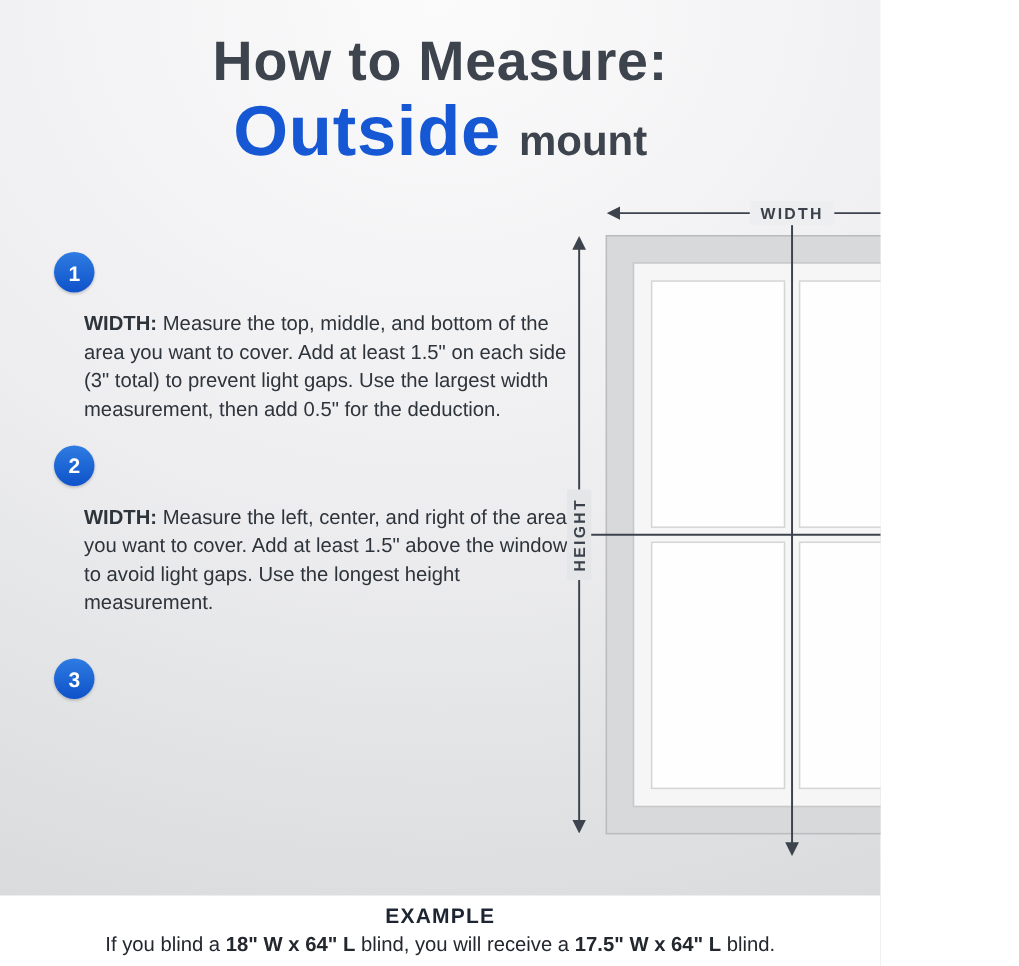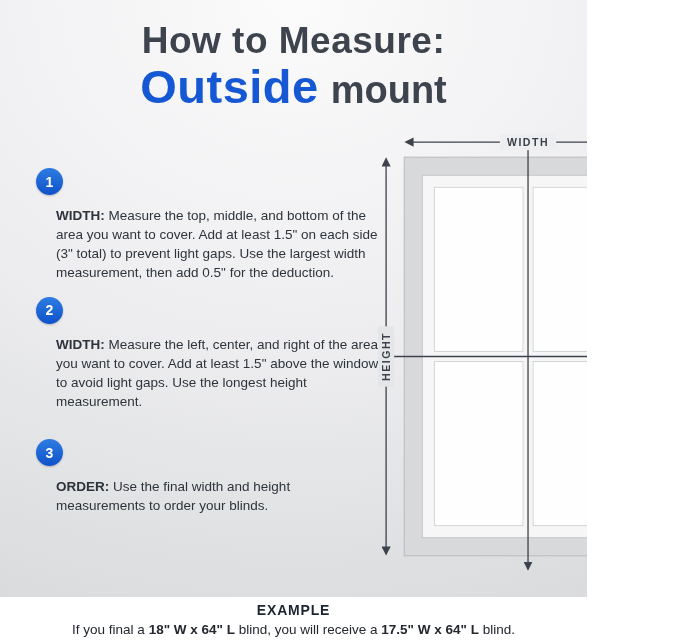--- a/index.html
+++ b/index.html
@@ -9,21 +9,21 @@
   .canvas {
     position:relative; width:587px; height:644px; overflow:hidden;
     background: radial-gradient(135% 105% at 50% 0%, #fbfbfc 0%, #ededef 52%, #d7d9db 100%);
   }
 
   
   .header { position:absolute; top:20px; left:0; width:100%; text-align:center; }
   .title-line1 { font-size:37px; font-weight:700; color:#3e444d; letter-spacing:.5px; }
   .title-line2 { margin-top:0px; line-height:1.05; }
   .title-accent { font-size:47px; font-weight:700; color:#1657d4; letter-spacing:.5px; }
-  .title-rest { font-size:38px; font-weight:700; color:#3e444d; margin-left:12px; }
+  .title-rest { font-size:28px; font-weight:700; color:#3e444d; margin-left:12px; }
 
   
   .steps { position:absolute; left:36px; top:168px; width:344px; }
   .step { margin-bottom:14px; }
   .step-3 { margin-top:28px; }
   .badge {
     width:27px; height:27px; border-radius:50%;
     background:linear-gradient(180deg,#2e7ce2,#0e52c9);
     color:#ffffff; font-size:14px; font-weight:700;
     display:flex; align-items:center; justify-content:center;
@@ -74,21 +74,20 @@
       <div class="badge">
         <span>2</span>
       </div>
       <p class="step-text"><b>WIDTH:</b> <span>Measure the left, center, and right of the area you want to cover. Add at least 1.5" above the window to avoid light gaps. Use the longest height measurement.</span></p>
     </div>
 
     <div class="step step-3">
       <div class="badge">
         <span>3</span>
       </div>
-      <p class="step-text"><b>ORDER:</b> <span>Use the final width and height measurements to order your blinds.</span></p>
     </div>
 
   </div>
 
   <svg class="diagram" viewBox="0 0 300 455" aria-hidden="true">
     <defs>
       <marker id="arr" viewBox="0 0 10 10" refX="8" refY="5" markerWidth="7" markerHeight="7" orient="auto-start-reverse">
         <path d="M0,0 L10,5 L0,10 Z" fill="#3c434c"></path>
       </marker>
     </defs>
@@ -109,16 +108,16 @@
     <text x="155" y="16" text-anchor="middle">WIDTH</text>
 
     <g transform="rotate(-90 14 225)">
       <rect x="-16" y="217" width="60" height="16" fill="#e4e6e8"></rect>
       <text x="14" y="229" text-anchor="middle">HEIGHT</text>
     </g>
   </svg>
 
   <div class="footer">
     <div class="example-title">EXAMPLE</div>
-    <p class="example-text"><span>If you final a </span><b>18" W x 64" L</b><span> blind, you will receive a </span><b>17.5" W x 64" L</b><span> blind.</span></p>
+    <p class="example-text"><span>If you blind a </span><b>18" W x 64" L</b><span> blind, you will receive a </span><b>17.5" W x 64" L</b><span> blind.</span></p>
   </div>
 
 </div>
 
 </body></html>

